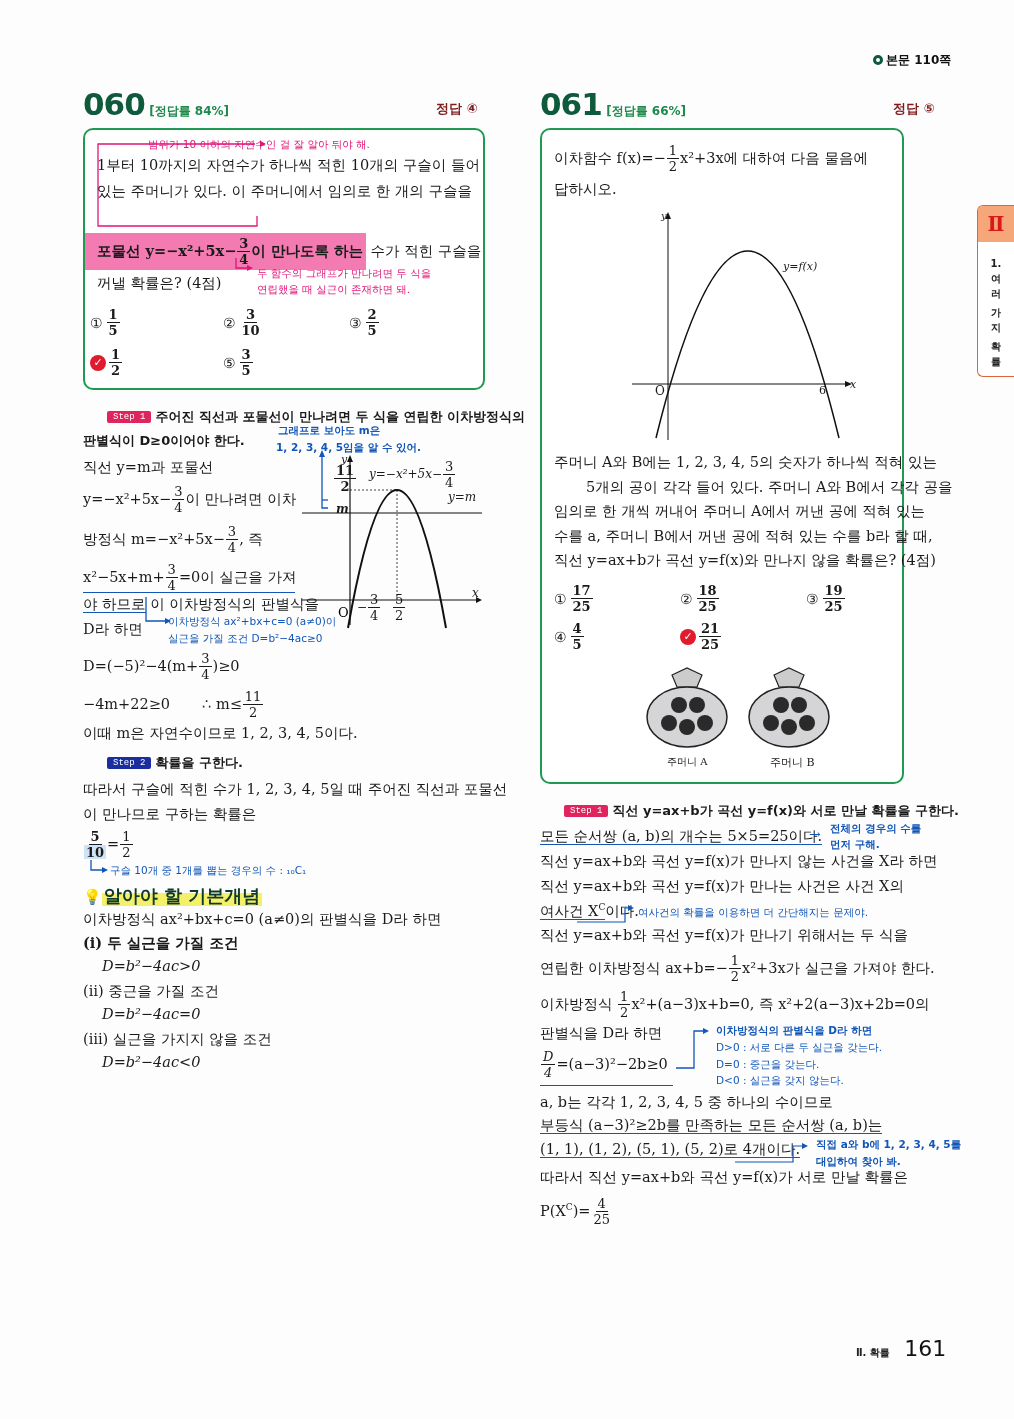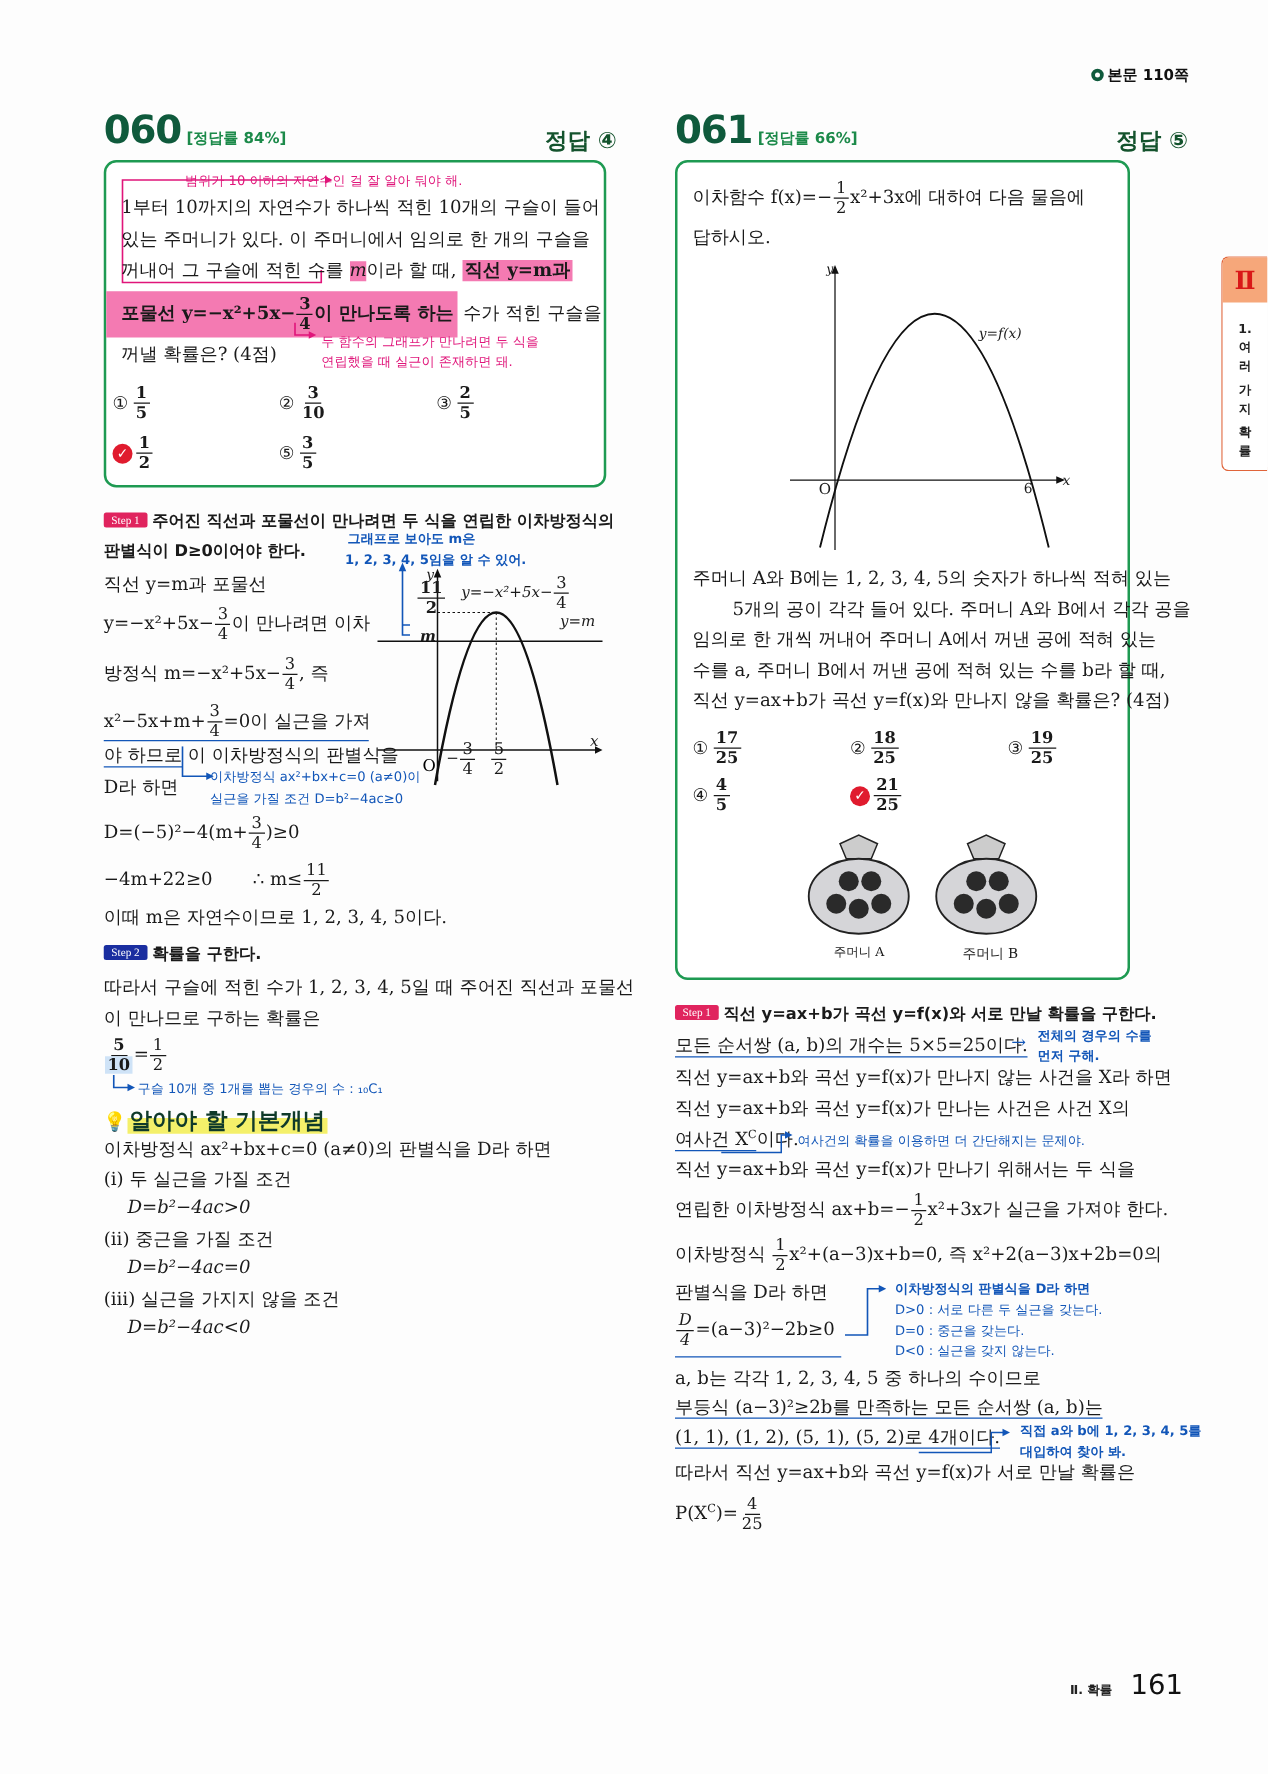--- a/index.html
+++ b/index.html
@@ -9,33 +9,33 @@
   .it { font-style: italic; }
   .frac { display: inline-flex; flex-direction: column; align-items: center; vertical-align: middle; line-height: 1; font-size: 13px; margin: 0 1px; }
   .frac .n { border-bottom: 1px solid #1a1a1a; padding: 0 2px 1px; }
   .frac .d { padding: 1px 2px 0; }
   .frac.bold { font-weight: bold; }
   sup { font-size: 9px; }
 
   
   .qnum { font-family: "DejaVu Sans", "Liberation Sans", sans-serif; font-weight: bold; font-size: 31px; color: #0f5a3c; letter-spacing: -1px; }
   .rate { font-family: "DejaVu Sans", "Liberation Sans", sans-serif; font-size: 12px; font-weight: bold; color: #1c8a4a; }
-  .answer { font-family: "DejaVu Sans", "Liberation Sans", sans-serif; font-size: 18px; font-weight: bold; color: #14532d; }
+  .answer { font-family: "DejaVu Sans", "Liberation Sans", sans-serif; font-size: 13px; font-weight: bold; color: #7f1d1d; }
   .ref { font-family: "DejaVu Sans", "Liberation Sans", sans-serif; font-size: 12px; font-weight: bold; color: #111; }
   .ref-dot { display: inline-block; width: 10px; height: 10px; border: 3px solid #0f5a3c; border-radius: 50%; vertical-align: -1px; margin-right: 3px; }
 
   .qbox { border: 2px solid #1e9a52; border-radius: 10px; background: #fff; }
   .line { position: absolute; white-space: nowrap; font-size: 14.5px; }
   .hl { background: #f47ab2; padding: 0 2px; font-weight: bold; }
   .note-pink { font-family: "DejaVu Sans", "Liberation Sans", sans-serif; color: #e0157a; font-size: 10.5px; white-space: nowrap; }
   .note-blue { font-family: "DejaVu Sans", "Liberation Sans", sans-serif; color: #1256b8; font-size: 10.5px; white-space: nowrap; }
   .circ { font-size: 14px; margin-right: 3px; vertical-align: middle; }
   .choice { position: absolute; white-space: nowrap; }
 
-  .step { display: inline-block; font-family: Liberation Serif, serif; font-size: 9px; color: #fff; padding: 1px 6px; border-radius: 2px; vertical-align: 2px; margin-right: 4px; }
+  .step { display: inline-block; font-family: Liberation Mono, monospace; font-size: 9px; color: #fff; padding: 1px 6px; border-radius: 2px; vertical-align: 2px; margin-right: 4px; margin-left: 24px; }
   .step.red { background: #e0245e; }
   .step.navy { background: #1a2ea0; }
   .step-title { font-family: "DejaVu Sans", "Liberation Sans", sans-serif; font-weight: bold; font-size: 13px; }
 
   .ul { border-bottom: 1.5px solid #1256b8; }
   .concept-title { font-family: "DejaVu Sans", "Liberation Sans", sans-serif; font-weight: bold; font-size: 18px; color: #0f3a2a; background: linear-gradient(transparent 40%, #f4f06a 40%); padding: 0 2px; }
 
   .sidetab { position: absolute; left: 977px; top: 205px; width: 37px; height: 172px; border: 1.5px solid #e0643a; border-right: none; border-radius: 6px 0 0 6px; background: #fff; }
   .sidetab-head { height: 36px; background: #f6a77a; border-radius: 5px 0 0 0; color: #d91818; font-weight: bold; font-size: 20px; text-align: center; line-height: 36px; font-family: "DejaVu Serif", serif; }
   .sidetab-body { font-family: "DejaVu Sans", "Liberation Sans", sans-serif; font-size: 10px; font-weight: bold; text-align: center; line-height: 15px; padding-top: 14px; color: #222; }
@@ -79,23 +79,20 @@
 <div class="abs qbox" style="left:83px; top:128px; width:402px; height:262px;">
 
   <svg class="abs" style="left:10px; top:6px;" width="180" height="95">
     <polyline points="160,8 3,8 3,90 162,90 162,80" fill="none" stroke="#e0157a" stroke-width="1.3"></polyline>
     <polygon points="165,5 171,8 165,11" fill="#e0157a"></polygon>
   </svg>
   <div class="abs note-pink" style="left:63px; top:8px;">범위가 10 이하의 자연수인 걸 잘 알아 둬야 해.</div>
 
   <div class="line" style="left:12px; top:26px;">1부터 10까지의 자연수가 하나씩 적힌 10개의 구슬이 들어</div>
   <div class="line" style="left:12px; top:52px;">있는 주머니가 있다. 이 주머니에서 임의로 한 개의 구슬을</div>
-  <div class="line" style="left:12px; top:77px;">
-    <span>꺼내어 그 구슬에 적힌 수를 </span><span class="hl it" style="font-weight:normal;padding:0">m</span><span>이라 할 때, </span><span class="hl">직선 y=m과</span>
-  </div>
   <div class="line" style="left:0px; top:103px;">
     <span class="hl" style="display:inline-block; padding:4px 3px 4px 12px;"><span>포물선 y=−x²+5x−</span><span class="frac bold">
           <span class="n">3</span>
           <span class="d">4</span>
         </span><span>이 만나도록 하는</span></span><span> 수가 적힌 구슬을</span>
   </div>
   <div class="line" style="left:12px; top:144px;">꺼낼 확률은? (4점)</div>
 
   <svg class="abs" style="left:148px; top:128px;" width="20" height="16">
     <polyline points="3,0 3,10 16,10" fill="none" stroke="#e0157a" stroke-width="1.3"></polyline>
@@ -223,21 +220,21 @@
 <svg class="abs" style="left:88px; top:860px;" width="22" height="16">
   <polyline points="3,0 3,10 16,10" fill="none" stroke="#1256b8" stroke-width="1.3"></polyline>
   <polygon points="14,7 20,10 14,13" fill="#1256b8"></polygon>
 </svg>
 <div class="abs note-blue" style="left:110px; top:864px;">구슬 10개 중 1개를 뽑는 경우의 수 : ₁₀C₁</div>
 
 <div class="abs" style="left:83px; top:884px; white-space:nowrap;">
   <span style="color:#f08a1c; font-size:15px; font-weight:bold;">💡</span><span class="concept-title">알아야 할 기본개념</span>
 </div>
 <div class="line" style="left:83px; top:910px;">이차방정식 ax²+bx+c=0 (a≠0)의 판별식을 D라 하면</div>
-<div class="line" style="left:83px; top:934px;">(ⅰ) 두 실근을 가질 조건</div>
+<div class="line" style="left:83px; top:934px;font-weight:bold;">(ⅰ) 두 실근을 가질 조건</div>
 <div class="line it" style="left:102px; top:958px;">D=b²−4ac&gt;0</div>
 <div class="line" style="left:83px; top:982px;">(ⅱ) 중근을 가질 조건</div>
 <div class="line it" style="left:102px; top:1006px;">D=b²−4ac=0</div>
 <div class="line" style="left:83px; top:1030px;">(ⅲ) 실근을 가지지 않을 조건</div>
 <div class="line it" style="left:102px; top:1054px;">D=b²−4ac&lt;0</div>
 
 <div class="abs" style="left:540px; top:86px;">
   <span class="qnum">061</span>
   <span class="rate">[정답률 66%]</span>
 </div>

